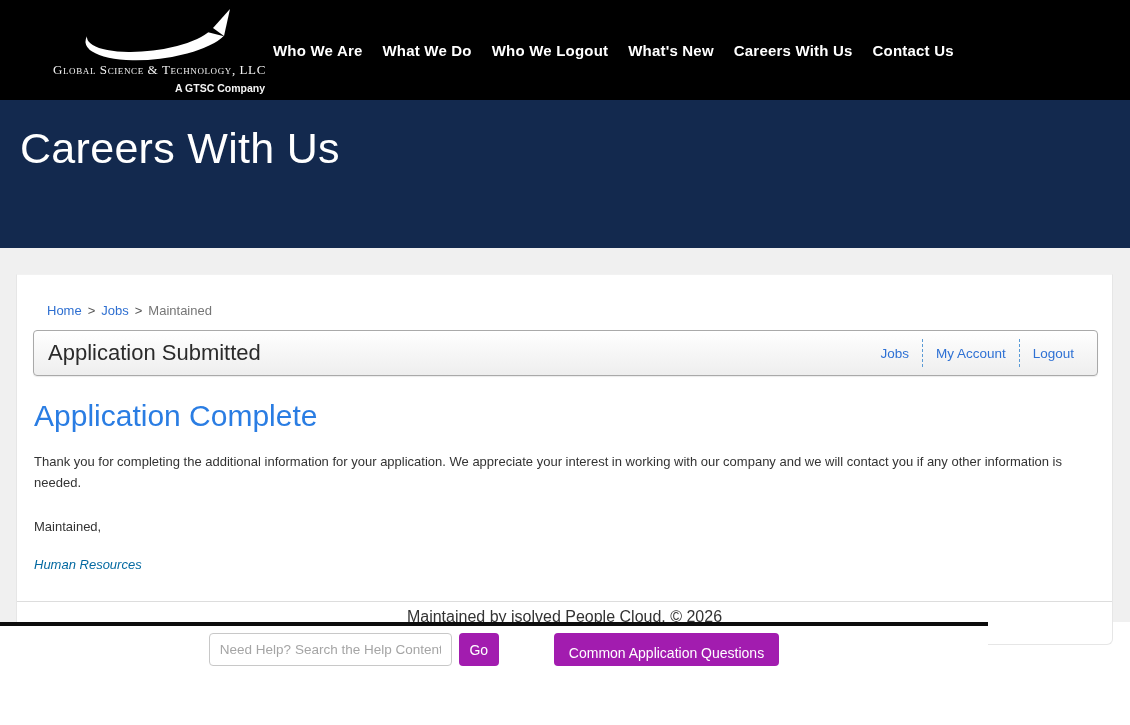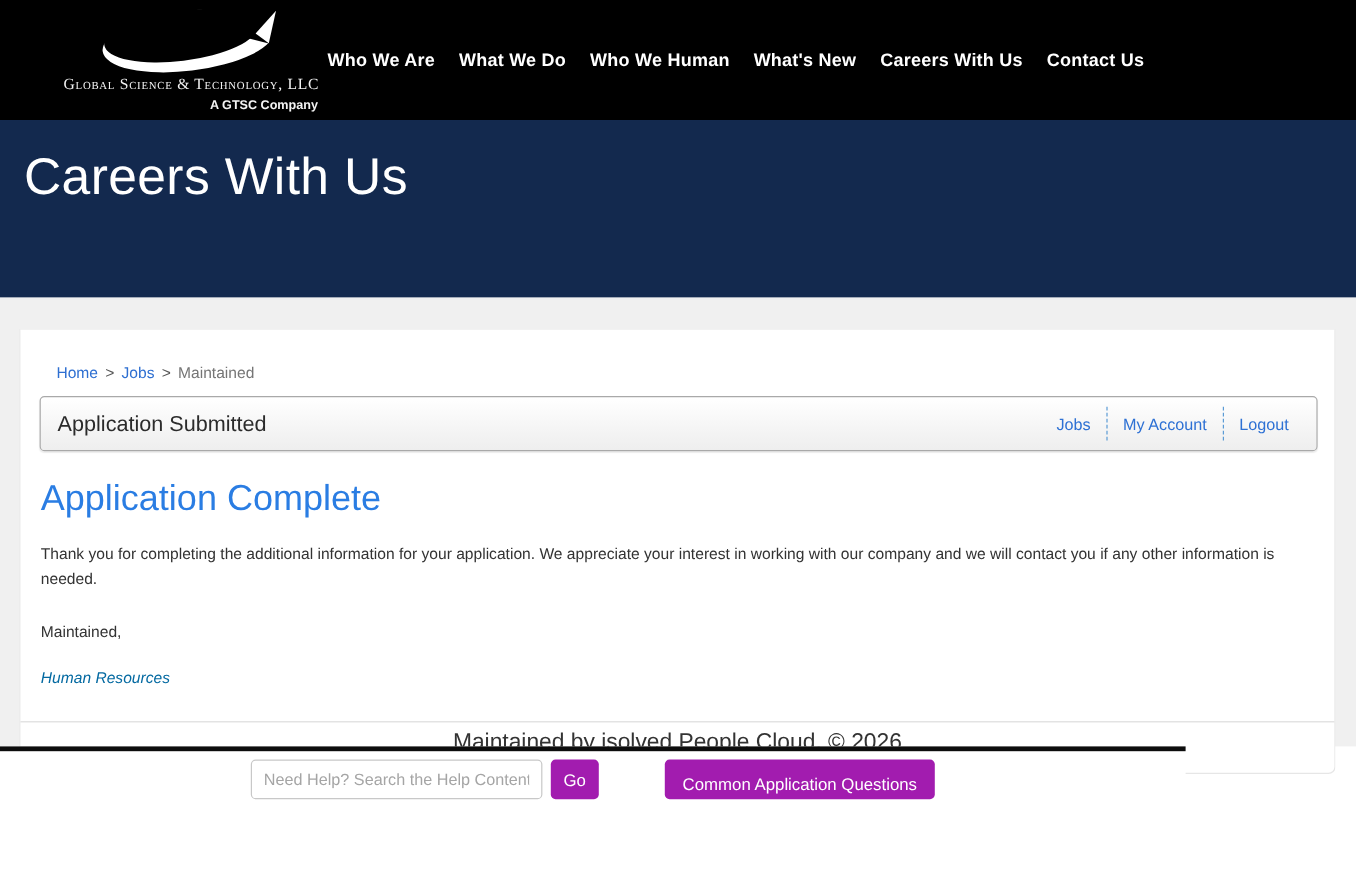--- a/index.html
+++ b/index.html
@@ -73,21 +73,21 @@
   .crumb-current { color:#767676; }
 
   .panel {
     position:absolute; left:16px; top:55px; width:1065px; height:46px;
     background:linear-gradient(#ffffff, #eeeeee);
     border:1px solid #a9a9a9; border-radius:4px;
     display:flex; align-items:center; justify-content:space-between;
     box-shadow:0 1px 1px rgba(0,0,0,0.08);
   }
   .panel-title {
-    padding-left:14px; font-size:18px; color:#2b2b2b;
+    padding-left:14px; font-size:22px; color:#2b2b2b;
   }
   .panel-links { display:flex; align-items:stretch; height:28px; padding-right:10px; }
   .panel-link {
     display:flex; align-items:center; padding:0 13px;
     font-size:13.5px; color:#2e71d4; cursor:pointer; white-space:nowrap;
   }
   .panel-link + .panel-link { border-left:1px dashed #5b9bd5; }
 
   .page-heading {
     position:absolute; left:17px; top:124px;
@@ -102,21 +102,21 @@
     font-size:13px; color:#333333;
   }
   .signature-text {
     position:absolute; left:17px; top:282px;
     font-size:13px; color:#0369a1;font-style:italic;
   }
   .card-footer {
     position:absolute; left:0; right:0; top:326px;
     border-top:1px solid #dddddd;
     padding-top:6px; text-align:center;
-    font-size:19px; color:#333333;
+    font-size:16px; color:#333333;
   }
 
   
   .helpbar {
     position:absolute; left:0; top:622px; width:988px; height:103px;
     background:#ffffff;
     border-top:4px solid #0d0d0d;
   }
   .helpbar-row {
     display:flex; justify-content:center; align-items:center;
@@ -151,21 +151,21 @@
       </g>
       <rect x="88" y="-6" width="70" height="22" fill="#000000" transform="rotate(14 88 0)"></rect>
       <polygon points="132,22 149,3 143,30" fill="#ffffff"></polygon>
     </svg>
     <div class="logo-line1">Global Science &amp; Technology, LLC</div>
     <div class="logo-line2">A GTSC Company</div>
   </div>
   <div class="topnav">
     <div class="nav-item">Who We Are</div>
     <div class="nav-item">What We Do</div>
-    <div class="nav-item">Who We Human</div>
+    <div class="nav-item">Who We Logout</div>
     <div class="nav-item">What's New</div>
     <div class="nav-item">Careers With Us</div>
     <div class="nav-item">Contact Us</div>
   </div>
 </div>
 
 <div class="banner">
   <div class="banner-title">Careers With Us</div>
 </div>
 

